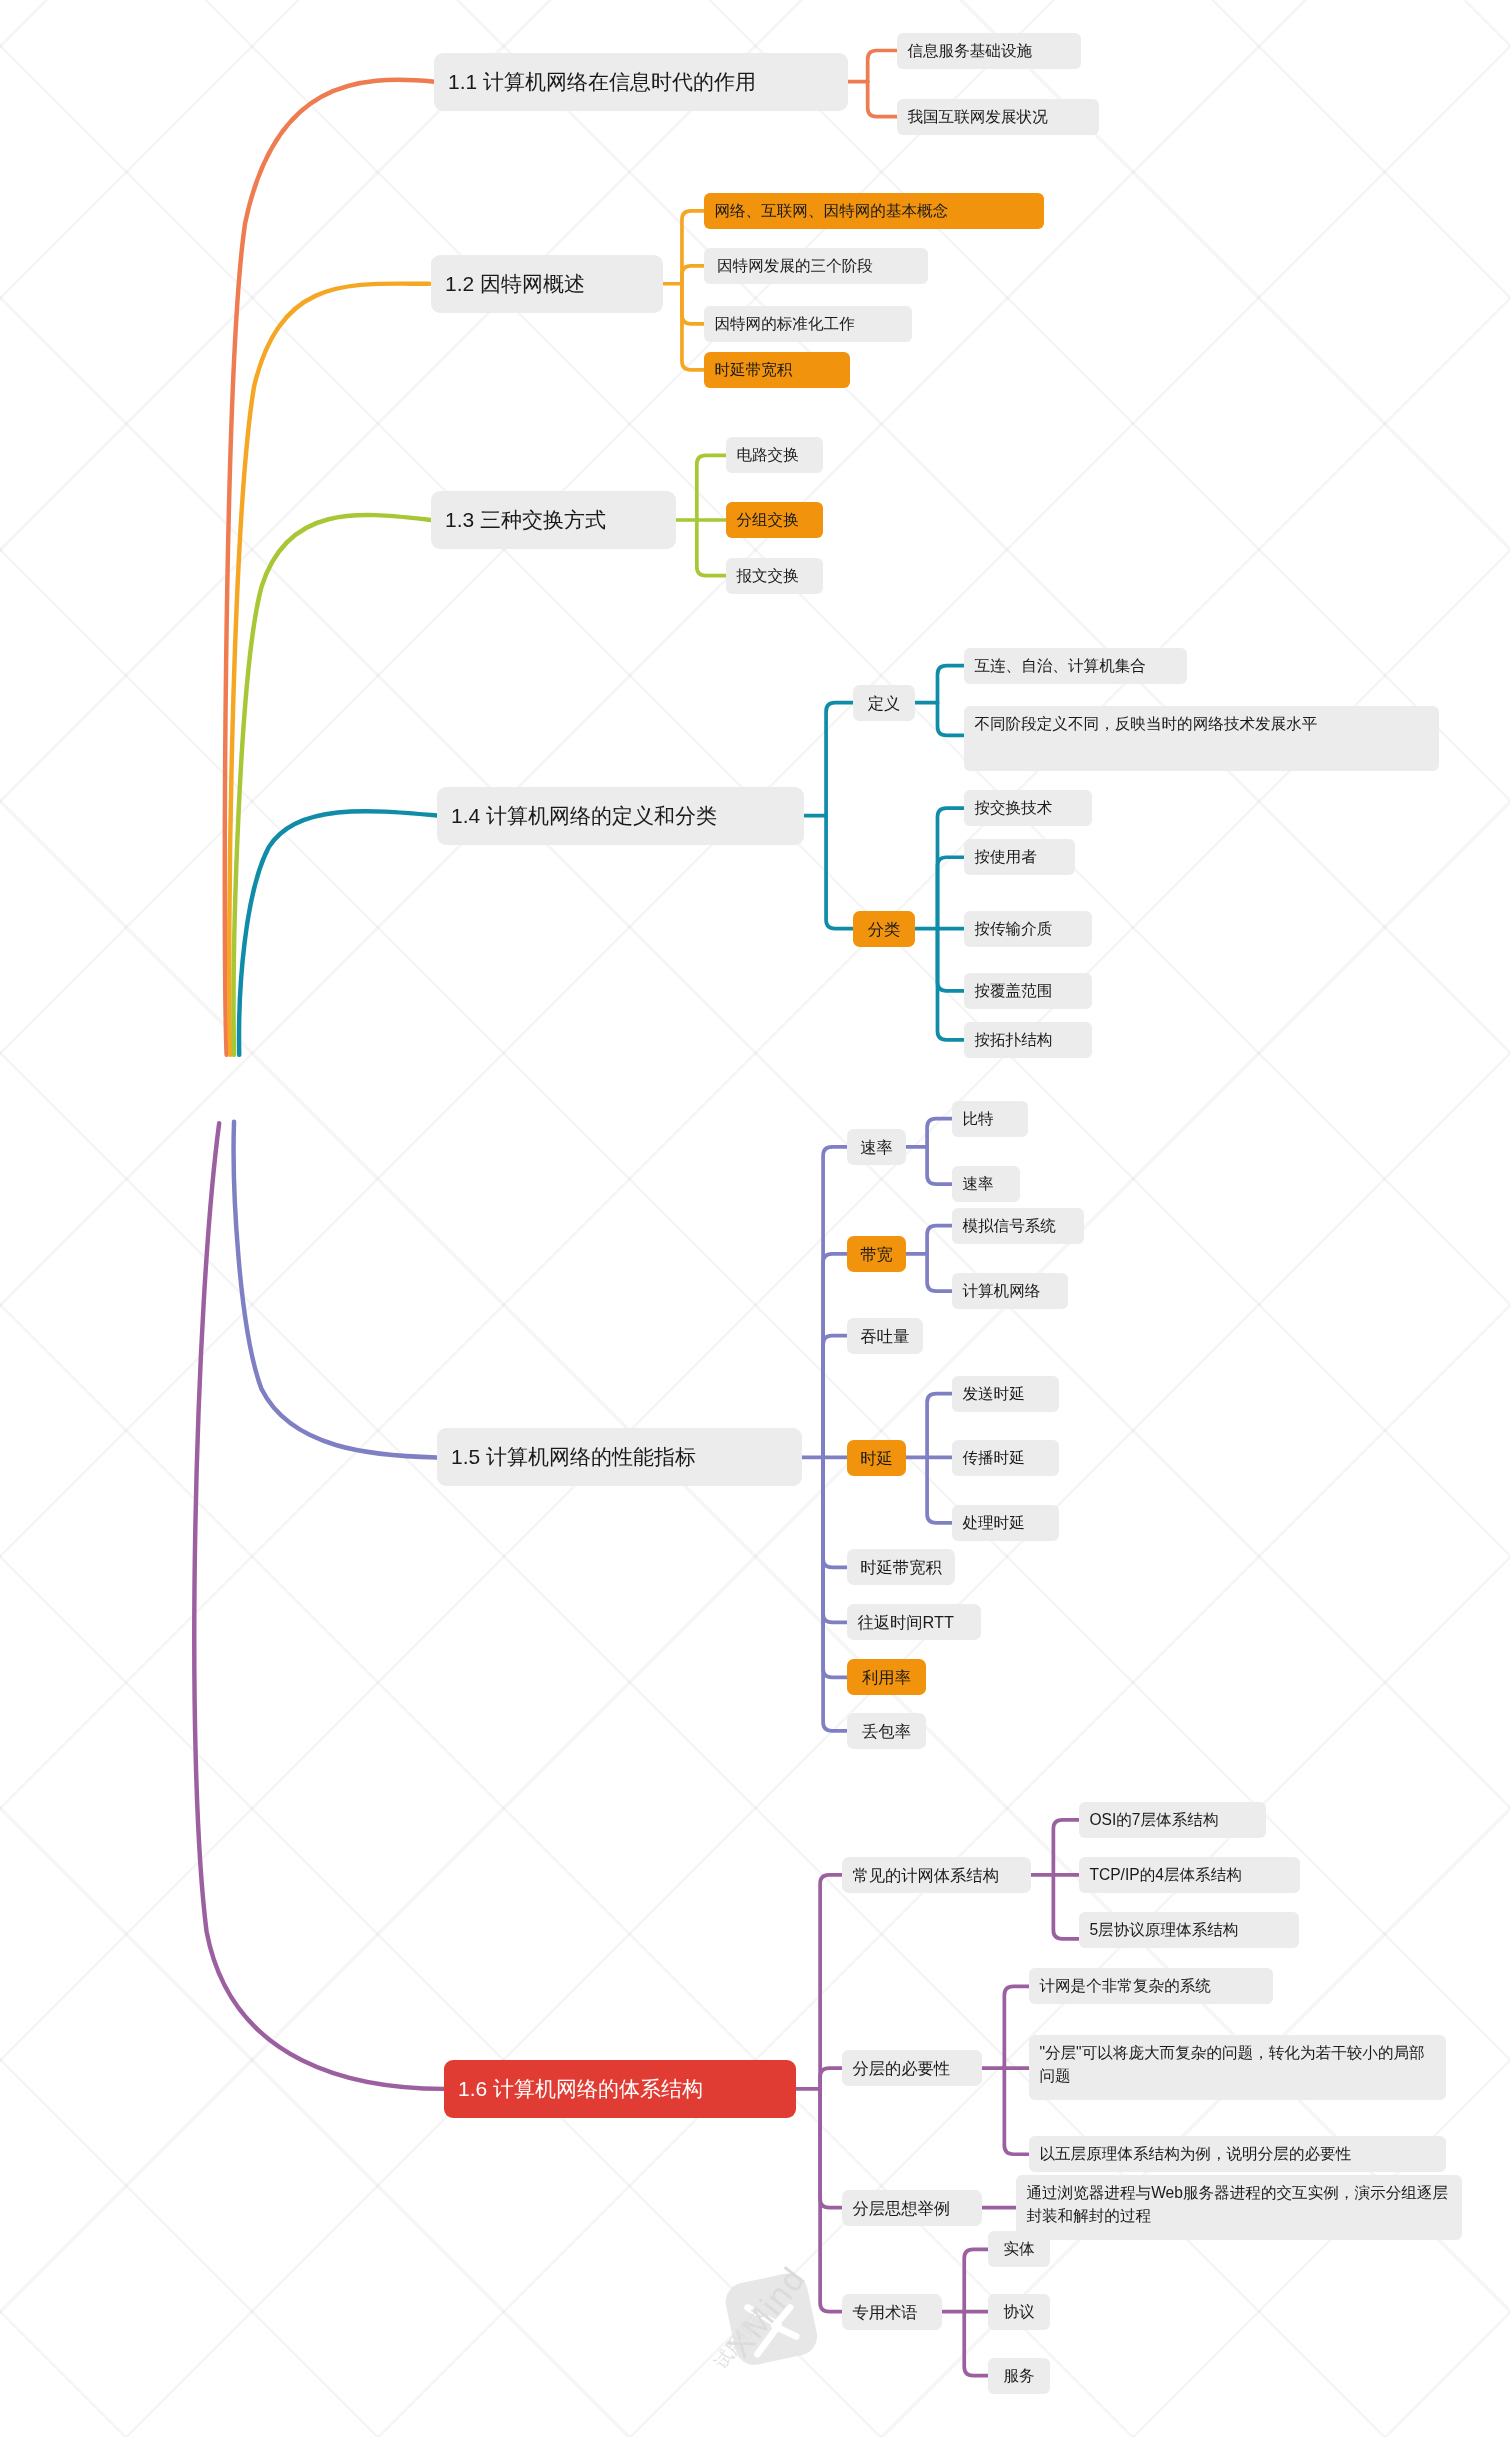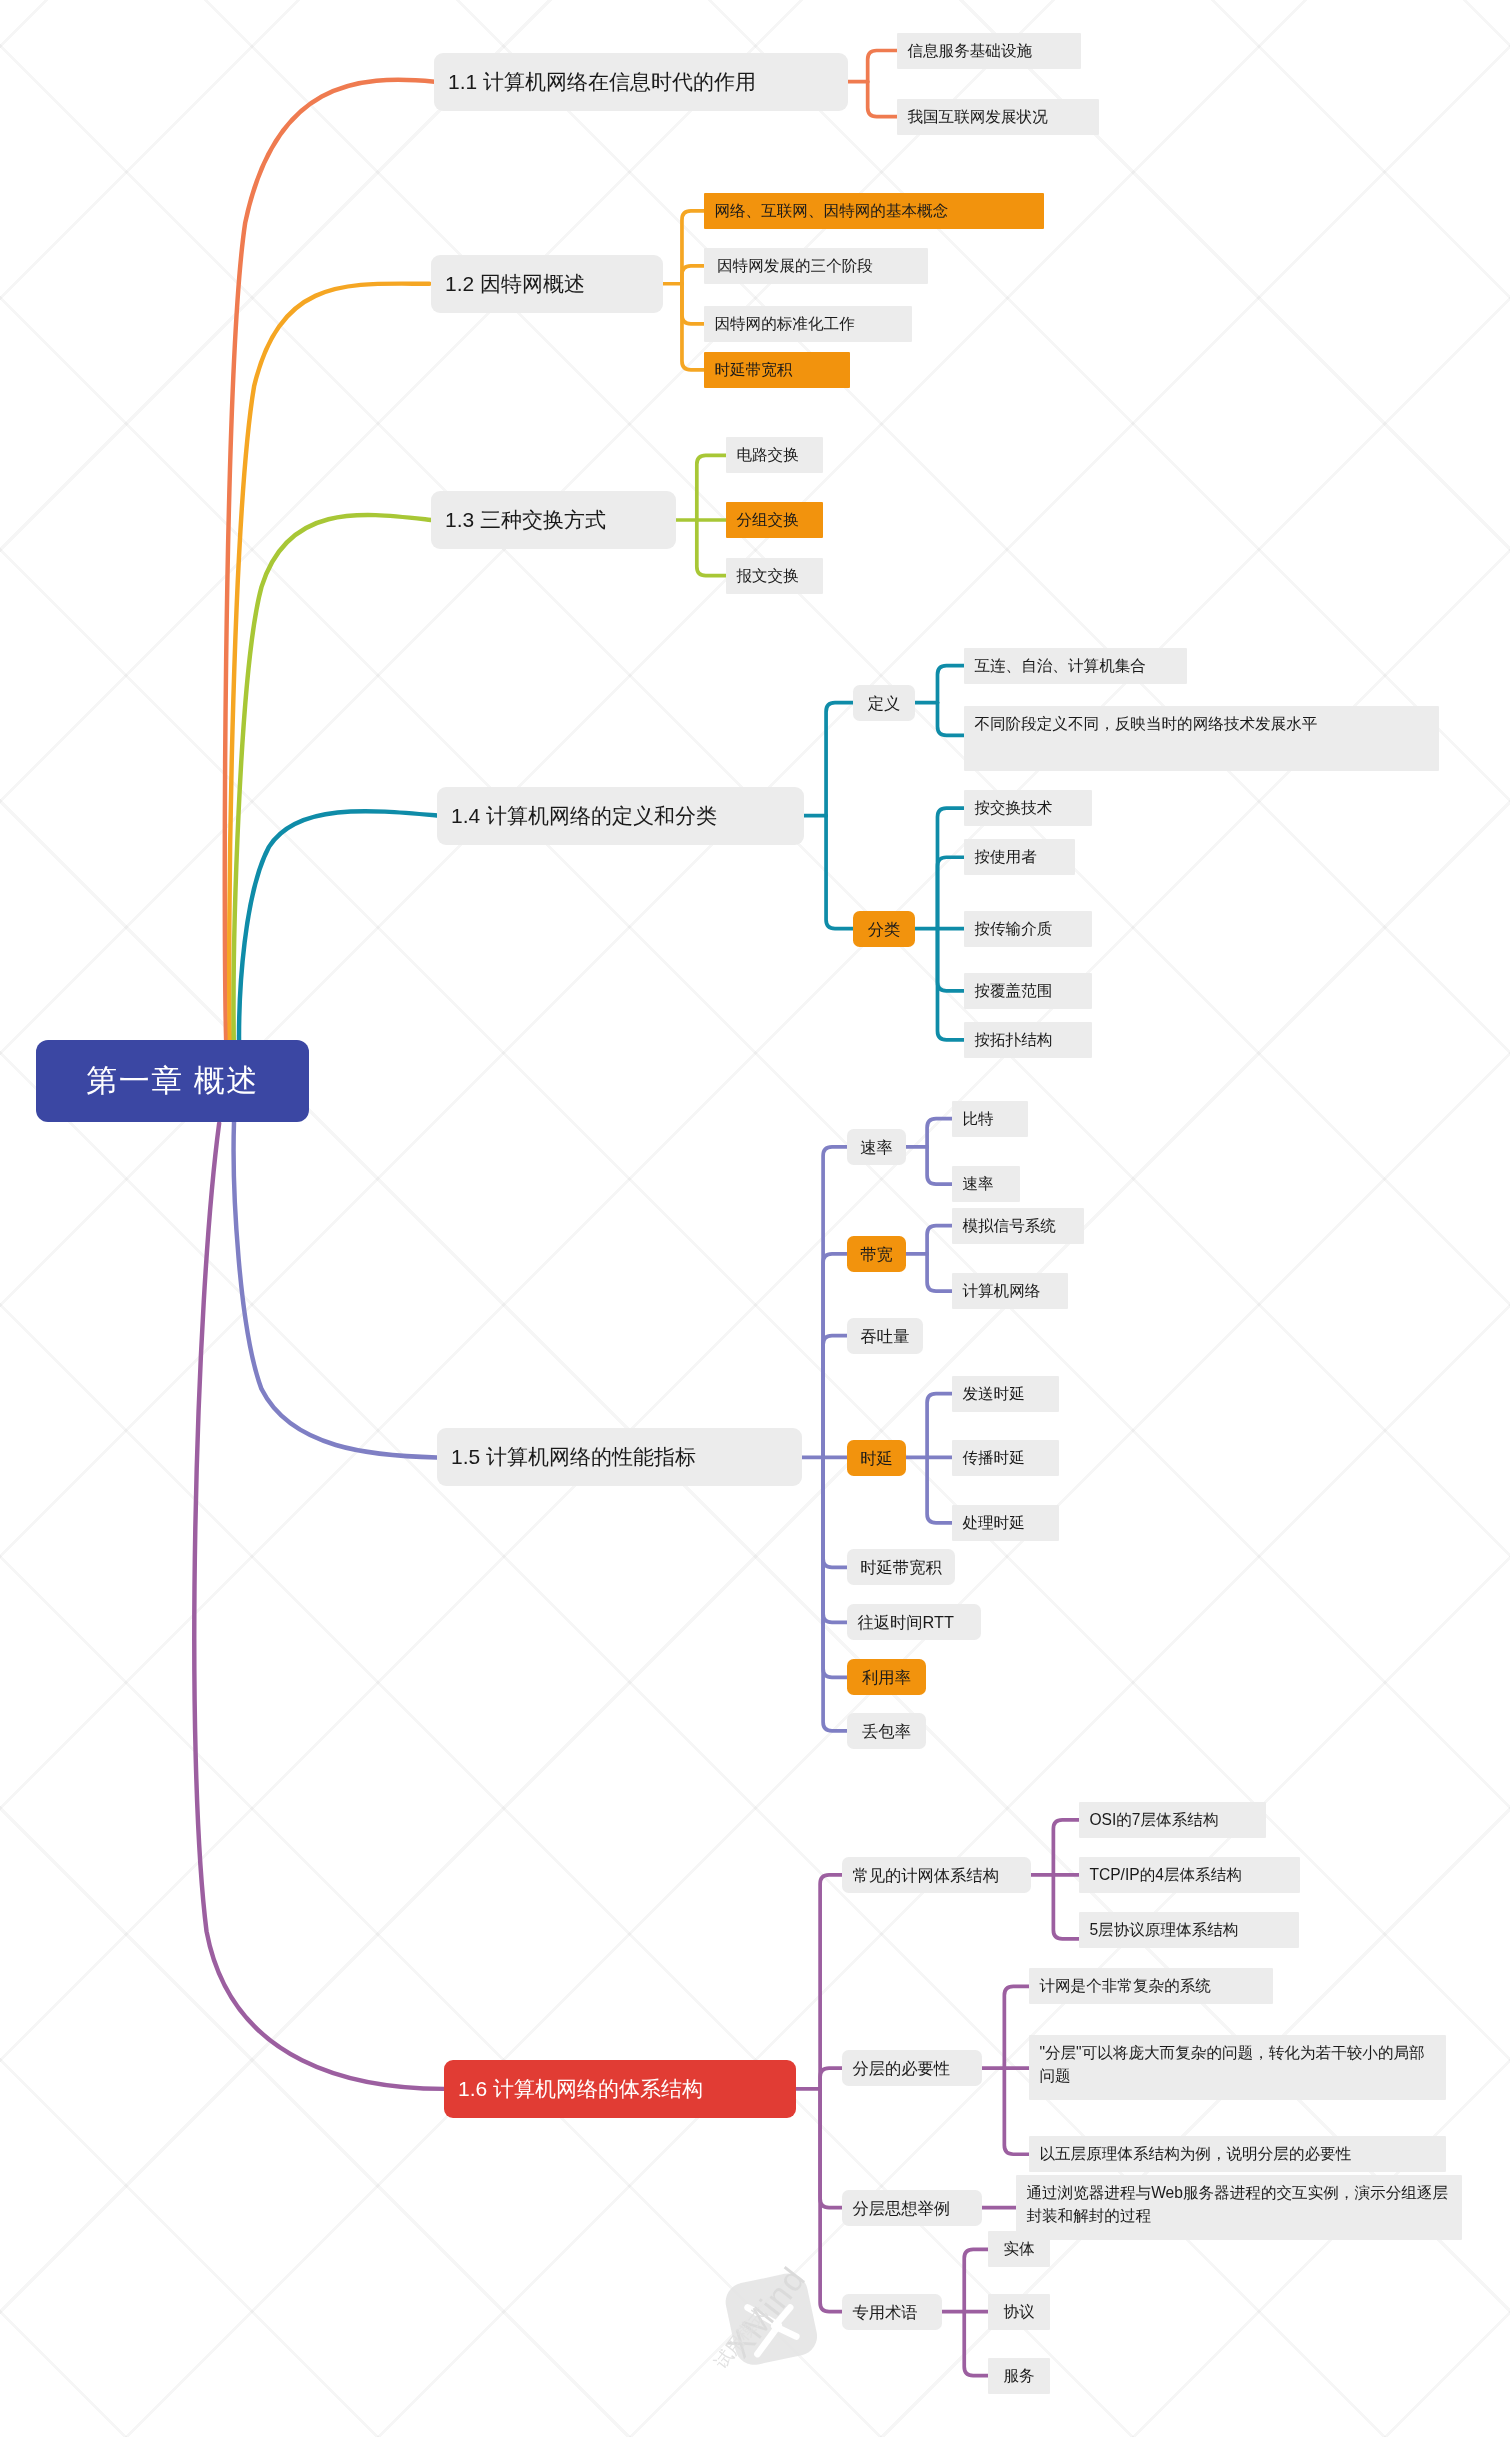--- a/index.html
+++ b/index.html
@@ -79,21 +79,21 @@
   }
   .node.sub.hl {
     background: #f2930d;
     color: #1a1a1a;
   }
   
   .node.leaf {
     background: #ececec;
     color: #1a1a1a;
     font-size: 15.6px;
-    border-radius: 1px;
+    border-radius: 6px;
     padding: 4.5px 10.4px;
   }
   .node.leaf.hl {
     background: #f2930d;
     color: #1a1a1a;
   }
   .node.wrap {
     align-items: flex-start;
     padding-top: 7.4px;
     padding-bottom: 7.4px;
@@ -237,23 +237,20 @@
   <div id="xmind-mark">
     <svg width="193" height="119" viewBox="0 0 260 160" xmlns="http://www.w3.org/2000/svg">
       <rect x="28" y="6" width="112" height="112" rx="26" fill="#e5e5e5" transform="rotate(-12 84 62)"></rect>
       <path d="M56 40 L92 72 L56 104" fill="none" stroke="#ffffff" stroke-width="9" stroke-linecap="round" stroke-linejoin="round" transform="rotate(-12 84 62)"></path>
       <path d="M112 52 L86 72 L112 92" fill="none" stroke="#ffffff" stroke-width="9" stroke-linecap="round" stroke-linejoin="round" transform="rotate(-12 84 62)"></path>
     </svg>
     <div class="mk-text">XMind</div>
     <div class="mk-sub">试用模式</div>
   </div>
 
-  <div class="node root" style="left:36px; top:1040px; width:273px; height:82px; justify-content:center;">
-    <span>第一章 概述</span>
-  </div>
 
   <div class="node main" style="left:434px; top:53px; width:414px; height:58px;">
     <span>1.1 计算机网络在信息时代的作用</span>
   </div>
   <div class="node leaf" style="left:897px; top:33px; width:184px; height:36px;">
     <span>信息服务基础设施</span>
   </div>
   <div class="node leaf" style="left:897px; top:99px; width:202px; height:36px;">
     <span>我国互联网发展状况</span>
   </div>

